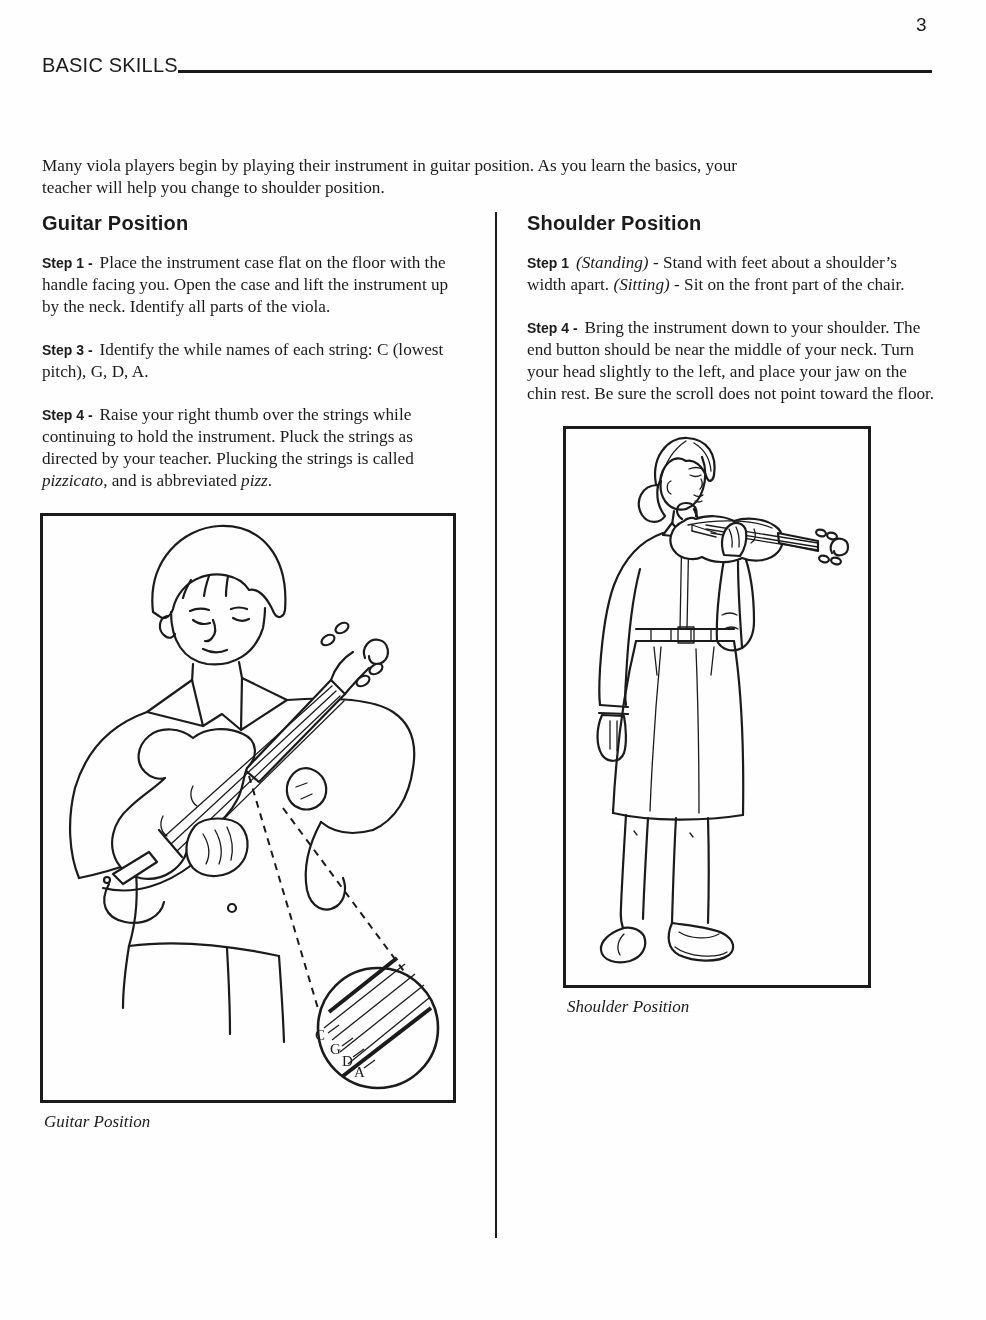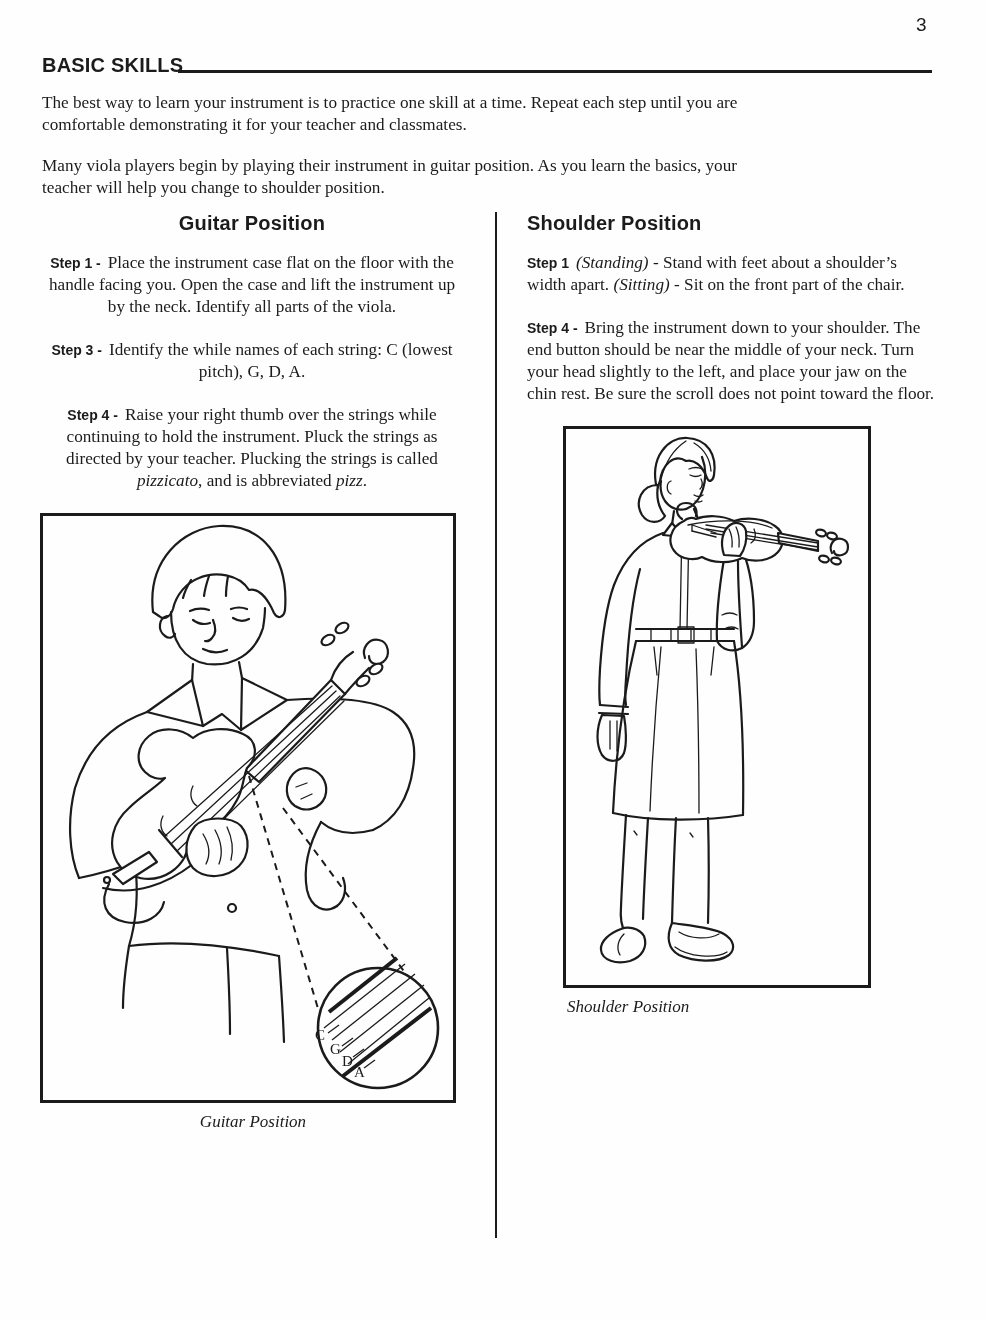--- a/index.html
+++ b/index.html
@@ -14,35 +14,35 @@
   
   .page-number{
     position:absolute;left:916px;top:14px;
     font-family:"Liberation Sans", sans-serif;
     font-size:19px;
   }
   
   .section-title{
     position:absolute;left:42px;top:54px;
     font-family:"Liberation Sans", sans-serif;
-    font-weight:bold;font-size:20px;letter-spacing:0.2px;
+    font-weight:normal;font-size:20px;letter-spacing:0.2px;
   }
   .section-rule{
     position:absolute;left:178px;top:70px;width:754px;height:3px;
     background:#1b1b1b;
   }
   
   .intro-p{position:absolute;left:42px;width:720px;font-size:17.2px;line-height:22px;margin:0;}
   .intro-p1{top:92px;}
   .intro-p2{top:155px;}
   
   .col-divider{position:absolute;left:495px;top:212px;width:2px;height:1026px;background:#1b1b1b;}
   
   .col{position:absolute;top:212px;}
-  .col-left{left:42px;width:420px;text-align:center;}
+  .col-left{left:42px;width:420px;}
   .col-right{left:527px;width:410px;}
   .col-heading{
     font-family:"Liberation Sans", sans-serif;
     font-weight:bold;font-size:20px;margin:0 0 17px 0;letter-spacing:0.2px;
   }
   .step{font-size:17.2px;line-height:22px;margin:0 0 21px 0;}
   .slabel{
     font-family:"Liberation Sans", sans-serif;
     font-weight:bold;font-size:14px;
     margin-right:7px;white-space:nowrap;
@@ -71,21 +71,20 @@
 </head>
 <body>
 
 <div class="page">
 
   <div class="page-number">3</div>
 
   <div class="section-title">BASIC SKILLS</div>
   <div class="section-rule"></div>
 
-  <p class="intro-p intro-p1">The best way to learn your instrument is to practice one skill at a time. Repeat each step until you are comfortable demonstrating it for your teacher and classmates.</p>
   <p class="intro-p intro-p2">Many viola players begin by playing their instrument in guitar position. As you learn the basics, your teacher will help you change to shoulder position.</p>
 
   <div class="col-divider"></div>
 
   <div class="col col-left">
     <h2 class="col-heading">Guitar Position</h2>
 
     <p class="step"><span class="slabel">Step 1 -</span><span>Place the instrument case flat on the floor with the handle facing you. Open the case and lift the instrument up by the neck. Identify all parts of the viola.</span></p>
 
 

